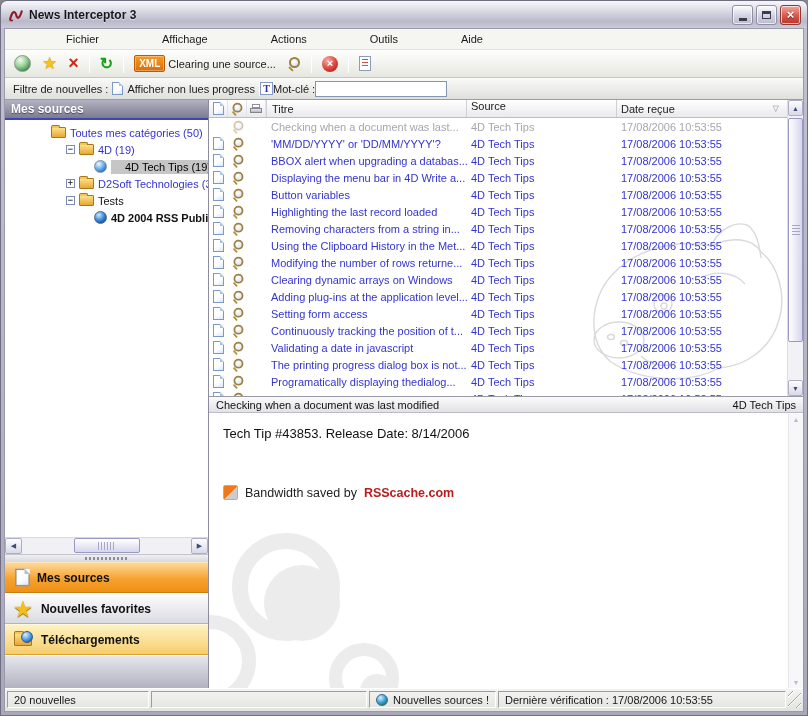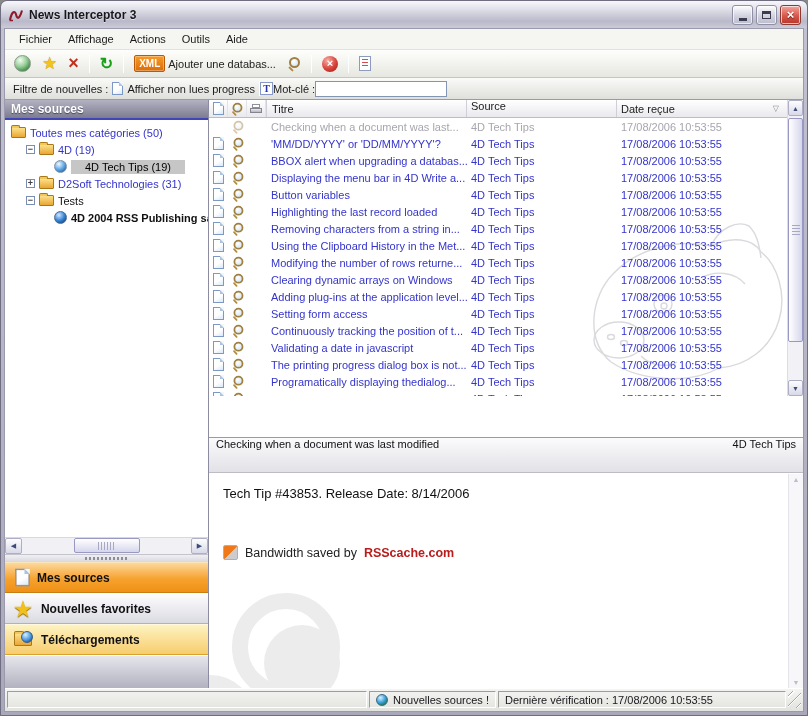--- a/index.html
+++ b/index.html
@@ -20,21 +20,21 @@
     border:1px solid #8f8fa5;background:linear-gradient(180deg,#fdfdff,#cfcfdd 60%,#bcbccd);box-shadow:inset 0 0 0 1px #ffffffaa;}
   .winbtn-close{background:linear-gradient(180deg,#f3a79f,#d9564a 55%,#b8352c);border-color:#8c3a34;
     color:#fff;font-weight:bold;font-size:13px;line-height:13px;text-shadow:0 1px 1px #70201a;}
   .glyph-min{width:8px;height:3px;background:#3c3c50;align-self:flex-end;margin-bottom:3px;}
   .glyph-max{width:9px;height:8px;border:1px solid #3c3c50;border-top:3px solid #3c3c50;}
   
   .app-body{position:absolute;left:3px;right:3px;top:27px;bottom:3px;display:flex;flex-direction:column;
     background:#f3f3ef;border:1px solid #9a9aac;}
   
   .menubar{height:21px;display:flex;align-items:center;padding-left:6px;background:#f5f5f1;border-bottom:1px solid #e2e2da;}
-  .menu-item{padding:2px 8px;cursor:default;}
+  .menu-item{padding:2px 8px;cursor:default;margin-left:47px;}
   
   .toolbar{height:28px;display:flex;align-items:center;gap:5px;padding:0 6px;
     background:linear-gradient(180deg,#fefefc,#e7e7e1);border-bottom:1px solid #c6c6be;}
   .tb-sep{width:1px;height:18px;background:#b6b6ae;border-right:1px solid #fff;margin:0 2px;}
   .tb-btn{display:flex;align-items:center;gap:3px;padding:2px 3px;border-radius:2px;}
   .tb-globe{width:17px;height:17px;border-radius:50%;border:1px solid #8a9a8a;
     background:radial-gradient(circle at 35% 28%,#f2fff2,#96cc96 45%,#2f7d36 85%);}
   .tb-star{color:#f4c41c;text-shadow:0 0 1px #9a7406;font-size:17px;line-height:16px;}
   .tb-x{color:#c32f1e;font-weight:bold;font-size:18px;line-height:15px;}
   .tb-refresh{color:#18a018;font-weight:bold;font-size:16px;line-height:16px;}
@@ -59,21 +59,21 @@
   .icon-T{width:13px;height:13px;background:#fff;border:1px solid #8898c8;color:#2030b0;
     font:bold 10px/11px "Liberation Serif",serif;text-align:center;}
   .kw-input{width:132px;height:16px;border:1px solid #8494b4;background:#fff;font:11px "Liberation Sans",sans-serif;padding:0 3px;}
   
   .main{flex:1;display:flex;min-height:0;background:#fff;}
   
   .sidebar{width:204px;flex:none;display:flex;flex-direction:column;border-right:1px solid #8c8ca0;background:#fff;}
   .sb-header{height:20px;flex:none;display:flex;align-items:center;padding-left:6px;
     background:linear-gradient(180deg,#b2b2c2,#7c7c90);border-bottom:2px solid #4343b8;
     color:#fff;font-weight:bold;font-size:12px;text-shadow:0 1px 1px #44445a;}
-  .tree{flex:1;background:#fff;padding-top:4px;overflow:hidden;}
+  .tree{flex:1;background:#fff;padding-top:4px;overflow:hidden;margin-left:40px;}
   .tree-row{height:17px;display:flex;align-items:center;white-space:nowrap;cursor:default;}
   .expander{width:9px;height:9px;flex:none;border:1px solid #7a8cb2;background:#fff;color:#404048;
     font:bold 9px/7px "Liberation Sans",sans-serif;text-align:center;margin-right:4px;}
   .expander.hidden{visibility:hidden;}
   .ticon{flex:none;margin-right:4px;}
   .ticon-folder{width:15px;height:11px;background:linear-gradient(180deg,#fbe08a,#eaa632);
     border:1px solid #a87818;border-radius:1px;position:relative;}
   .ticon-folder::before{content:"";position:absolute;top:-3px;left:-1px;width:7px;height:2px;
     background:#f3c85a;border:1px solid #a87818;border-bottom:none;border-radius:2px 2px 0 0;}
   .ticon-feed{width:13px;height:13px;border-radius:50%;border:1px solid #7890a8;
@@ -139,22 +139,22 @@
     display:flex;flex-direction:column;}
   .vs-btn{height:16px;flex:none;display:flex;align-items:center;justify-content:center;
     background:linear-gradient(180deg,#fdfdff,#d9d9e8);border:1px solid #aeaec6;border-radius:2px;color:#3c4c7c;font-size:7px;}
   .vs-track{flex:1;position:relative;}
   .vs-thumb{position:absolute;left:0;right:0;top:2px;height:224px;
     background:linear-gradient(90deg,#ffffff,#d6d6ec);border:1px solid #9898c2;border-radius:2px;
     display:flex;align-items:center;justify-content:center;}
   .vs-grip{width:8px;height:10px;background:repeating-linear-gradient(180deg,#a8a8c4 0 1px,transparent 1px 3px);}
   .pig-wm{position:absolute;left:372px;top:96px;pointer-events:none;}
   
-  .prev-header{height:36px;flex:none;display:flex;justify-content:space-between;align-items:flex-start;padding:0 7px;
-    background:linear-gradient(180deg,#fbfbfc,#e1e1e7);border-top:1px solid #9a9aa6;border-bottom:1px solid #bcbcc4;color:#101014;margin-top:41px;}
+  .prev-header{height:17px;flex:none;display:flex;justify-content:space-between;align-items:center;padding:0 7px;
+    background:linear-gradient(180deg,#fbfbfc,#e1e1e7);border-top:1px solid #9a9aa6;border-bottom:1px solid #bcbcc4;color:#101014;}
   .prev-body{flex:1;position:relative;overflow:hidden;background:#fff;padding:13px 14px;}
   .wm-ring{position:absolute;border-radius:50%;border-style:solid;border-color:#ececec;background:transparent;}
   .wm-dot{position:absolute;border-radius:50%;background:#ececec;}
   .prev-line1{position:relative;font-size:13px;color:#111;}
   .bw-row{position:relative;margin-top:44px;display:flex;align-items:center;gap:7px;font-size:12.5px;color:#222;}
   .rss-cube{width:15px;height:15px;flex:none;border:1px solid #b0b0b4;border-radius:2px;
     background:linear-gradient(135deg,#f07818 0 52%,#cccccf 52%);}
   .bw-site{font-weight:bold;color:#b91c1c;text-align:center;}
   .read-more{position:relative;margin-top:20px;font-weight:bold;font-size:13px;color:#8a8a90;}
   .pscroll{position:absolute;top:1px;right:0;bottom:0;width:15px;background:#f7f7fa;border-left:1px solid #e4e4ea;
@@ -214,21 +214,21 @@
       <div class="tb-btn">
           <span class="tb-x">×</span>
         </div>
       <div class="tb-sep"></div>
       <div class="tb-btn">
           <span class="tb-refresh">↻</span>
         </div>
       <div class="tb-sep"></div>
       <div class="tb-btn">
         <span class="tb-xml">XML</span>
-        <span class="tb-label">Ajouter une databas...</span>
+        <span class="tb-label">Clearing une source...</span>
       </div>
       <div class="tb-btn">
           <span class="icon-mag"></span>
         </div>
       <div class="tb-sep"></div>
       <div class="tb-btn">
           <span class="tb-stop">
             <span>×</span>
           </span>
         </div>
@@ -596,20 +596,23 @@
 
           <div class="pscroll">
             <span>▲</span>
             <span>▼</span>
           </div>
         </div>
       </div>
     </div>
 
     <div class="statusbar">
+      <div class="seg seg-left">
+          <span>20 nouvelles</span>
+        </div>
       <div class="seg seg-mid"></div>
       <div class="seg seg-src">
         <span class="status-globe"></span>
         <span>Nouvelles sources !</span>
       </div>
       <div class="seg seg-check">
           <span>Dernière vérification : 17/08/2006 10:53:55</span>
         </div>
       <div class="grip"></div>
     </div>

